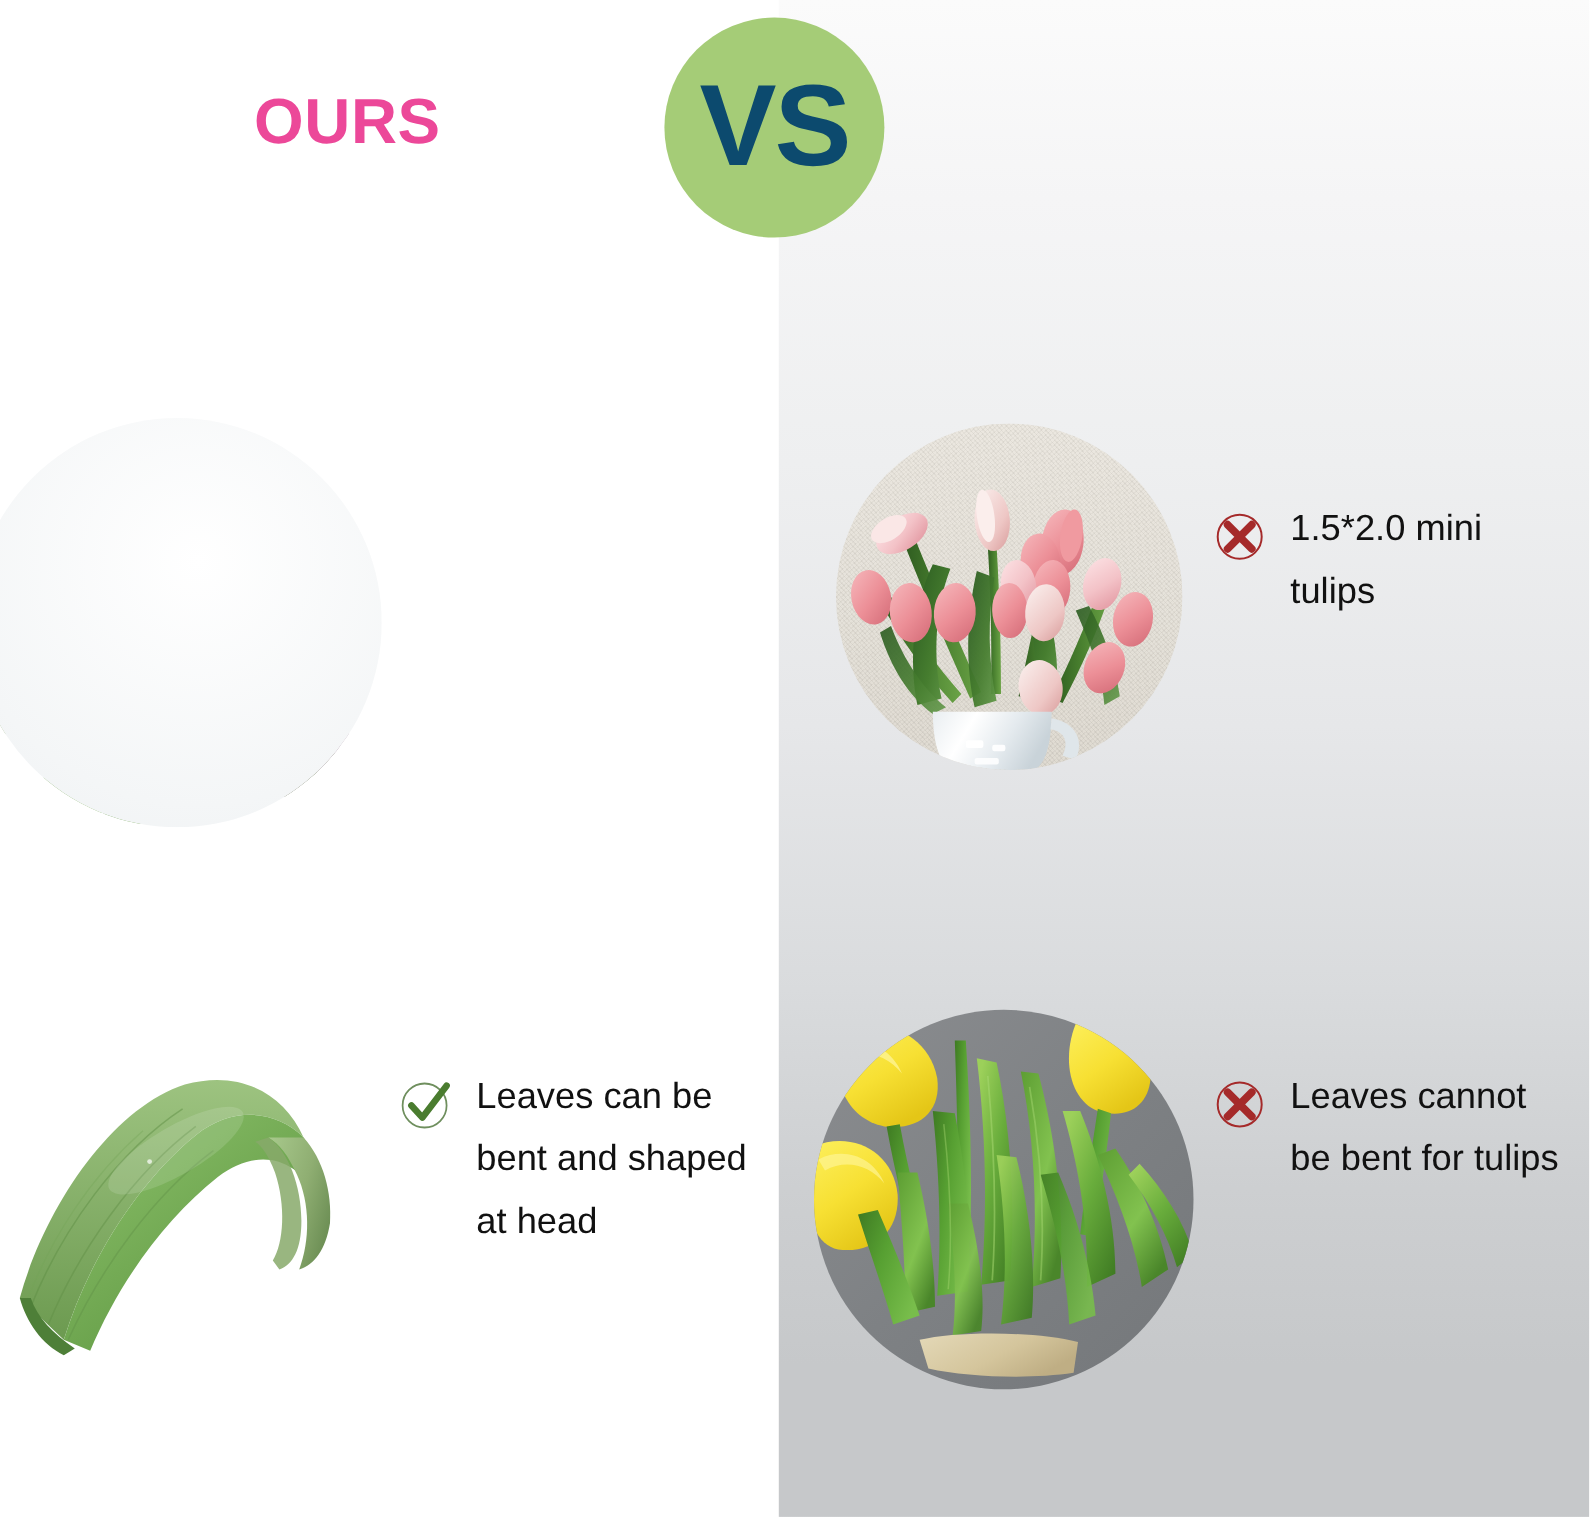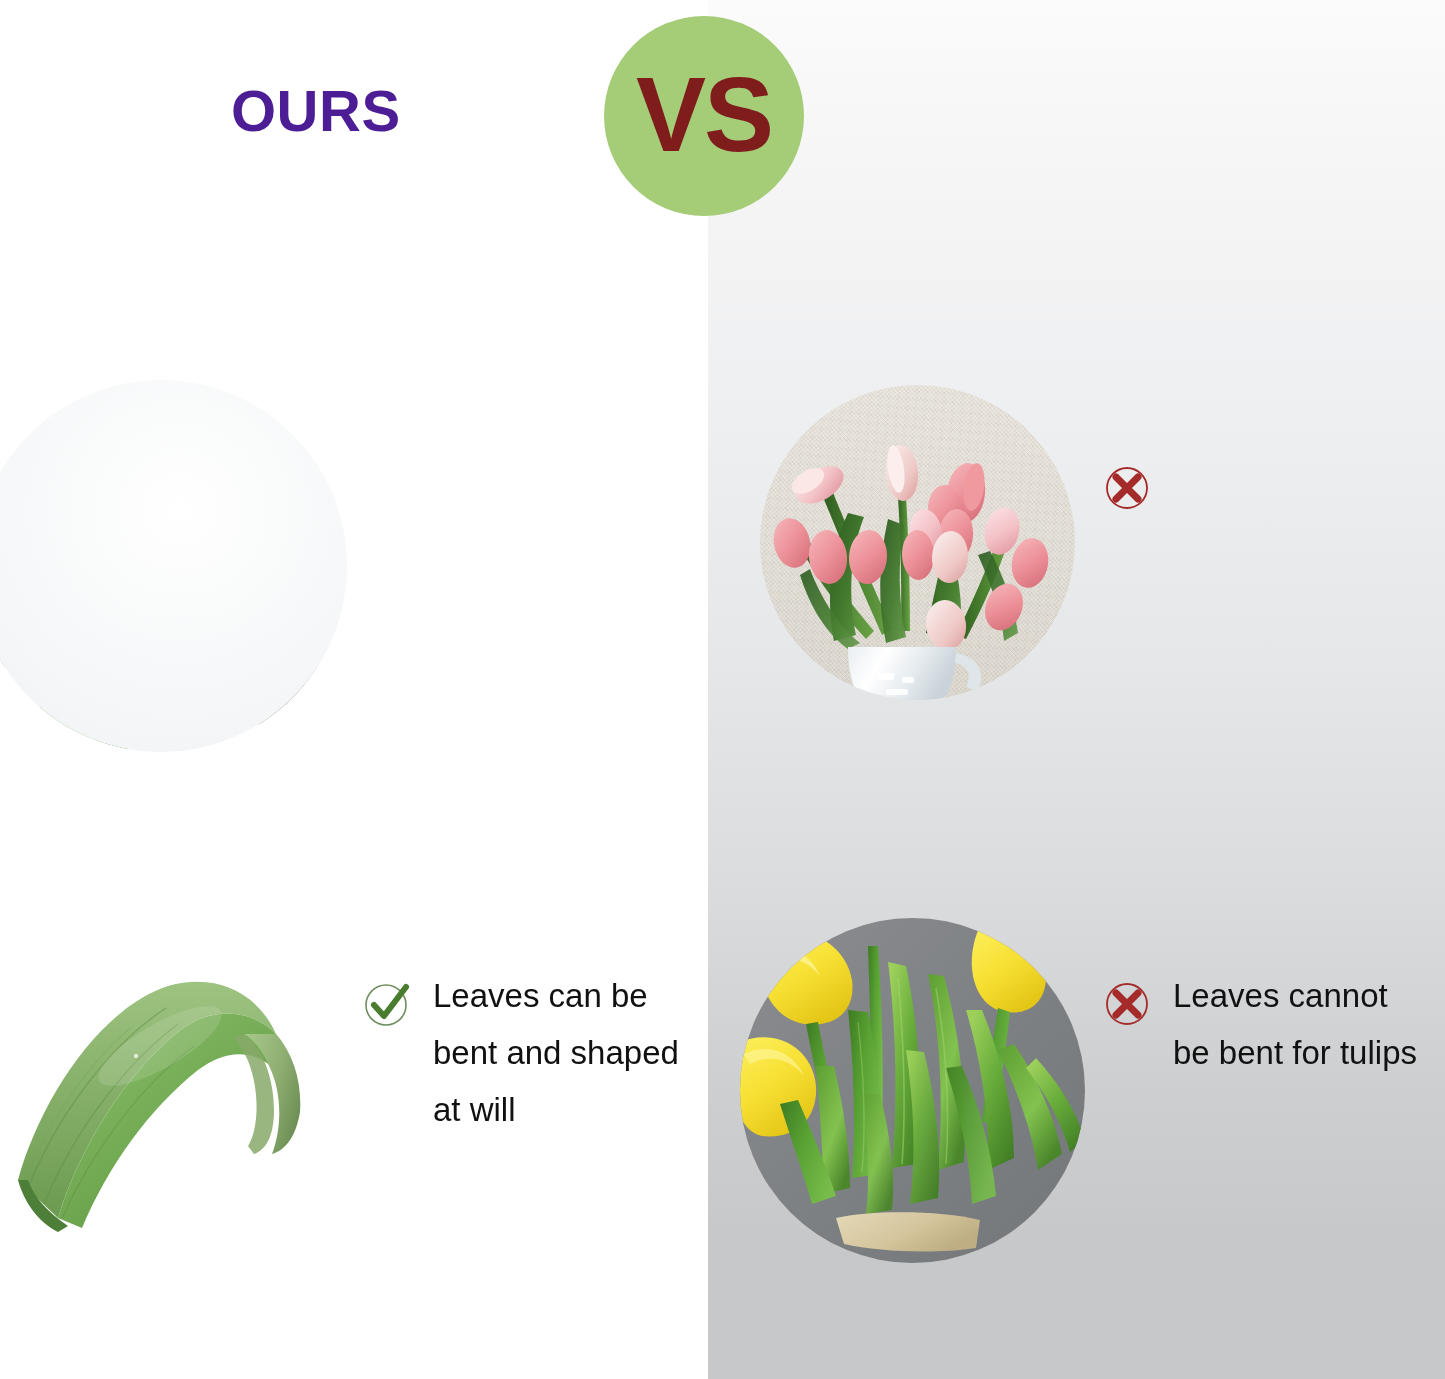--- a/index.html
+++ b/index.html
@@ -45,39 +45,39 @@
   .header {
     position: absolute;
     left: 0; top: 0;
     width: 1445px; height: 240px;
   }
   .title {
     position: absolute;
     font-weight: bold;
     font-size: 58px;
     letter-spacing: 0.5px;
-    color: #4c1d95;
+    color: #ec4899;
     white-space: nowrap;
     line-height: 1;
   }
   .title-ours  { left: 231px; top: 82px; }
   .title-others{ left: 995px; top: 82px; }
 
   .vs-badge {
     position: absolute;
     left: 604px; top: 16px;
     width: 200px; height: 200px;
     border-radius: 50%;
     background: #a5cc77;
     display: flex;
     align-items: center;
     justify-content: center;
   }
   .vs-badge span {
-    color: #7f1d1d;
+    color: #0c4a6e;
     font-weight: bold;
     font-size: 105px;
     line-height: 1;
     letter-spacing: -2px;
     transform: translateY(-2px);
   }
 
   
   .row { position: absolute; }
   .row-1 { top: 370px; height: 400px; left: 0; width: 1445px; }
@@ -292,20 +292,21 @@
       </svg>
     </div>
 
     <div class="feature" style="left:1103px; top:82px; width:320px;">
       <span class="icon-wrap">
         <svg viewBox="0 0 48 48" width="48" height="48">
           <circle cx="24" cy="24" r="20" fill="none" stroke="#a52a2a" stroke-width="1.8"></circle>
           <path d="M 13 13 L 35 35 M 35 13 L 13 35" stroke="#a52a2a" stroke-width="7" stroke-linecap="round"></path>
         </svg>
       </span>
+      <span class="text">1.5*2.0 mini tulips</span>
     </div>
   </div>
 
   <div class="row row-2">
 
     <div class="media bentleaf-bg" style="left:0px; top:60px; width:350px; height:300px;">
       <svg viewBox="0 0 350 300" width="350" height="300">
         <defs>
           <linearGradient id="bl1" x1="0.1" y1="0" x2="0.9" y2="1">
             <stop offset="0%" stop-color="#8fc06f"></stop>
@@ -358,21 +359,21 @@
       </svg>
     </div>
 
     <div class="feature wide" style="left:363px; top:78px; width:330px;">
       <span class="icon-wrap">
         <svg viewBox="0 0 48 48" width="48" height="48">
           <circle cx="23" cy="25" r="20" fill="none" stroke="#6f8f5e" stroke-width="1.6"></circle>
           <path d="M 11 25 L 21 36 L 43 7" fill="none" stroke="#4a7c2f" stroke-width="6" stroke-linecap="round" stroke-linejoin="round"></path>
         </svg>
       </span>
-      <span class="text">Leaves can be bent and shaped at will</span>
+      <span class="text">Leaves can be bent and shaped at head</span>
     </div>
 
     <div class="media media-circle gray-bg" style="left:740px; top:28px; width:345px; height:345px;">
       <svg viewBox="0 0 345 345" width="345" height="345">
         <defs>
           <linearGradient id="yl1" x1="0" y1="0" x2="0.6" y2="1">
             <stop offset="0%" stop-color="#fdf05e"></stop>
             <stop offset="55%" stop-color="#f7e033"></stop>
             <stop offset="100%" stop-color="#e4c617"></stop>
           </linearGradient>

